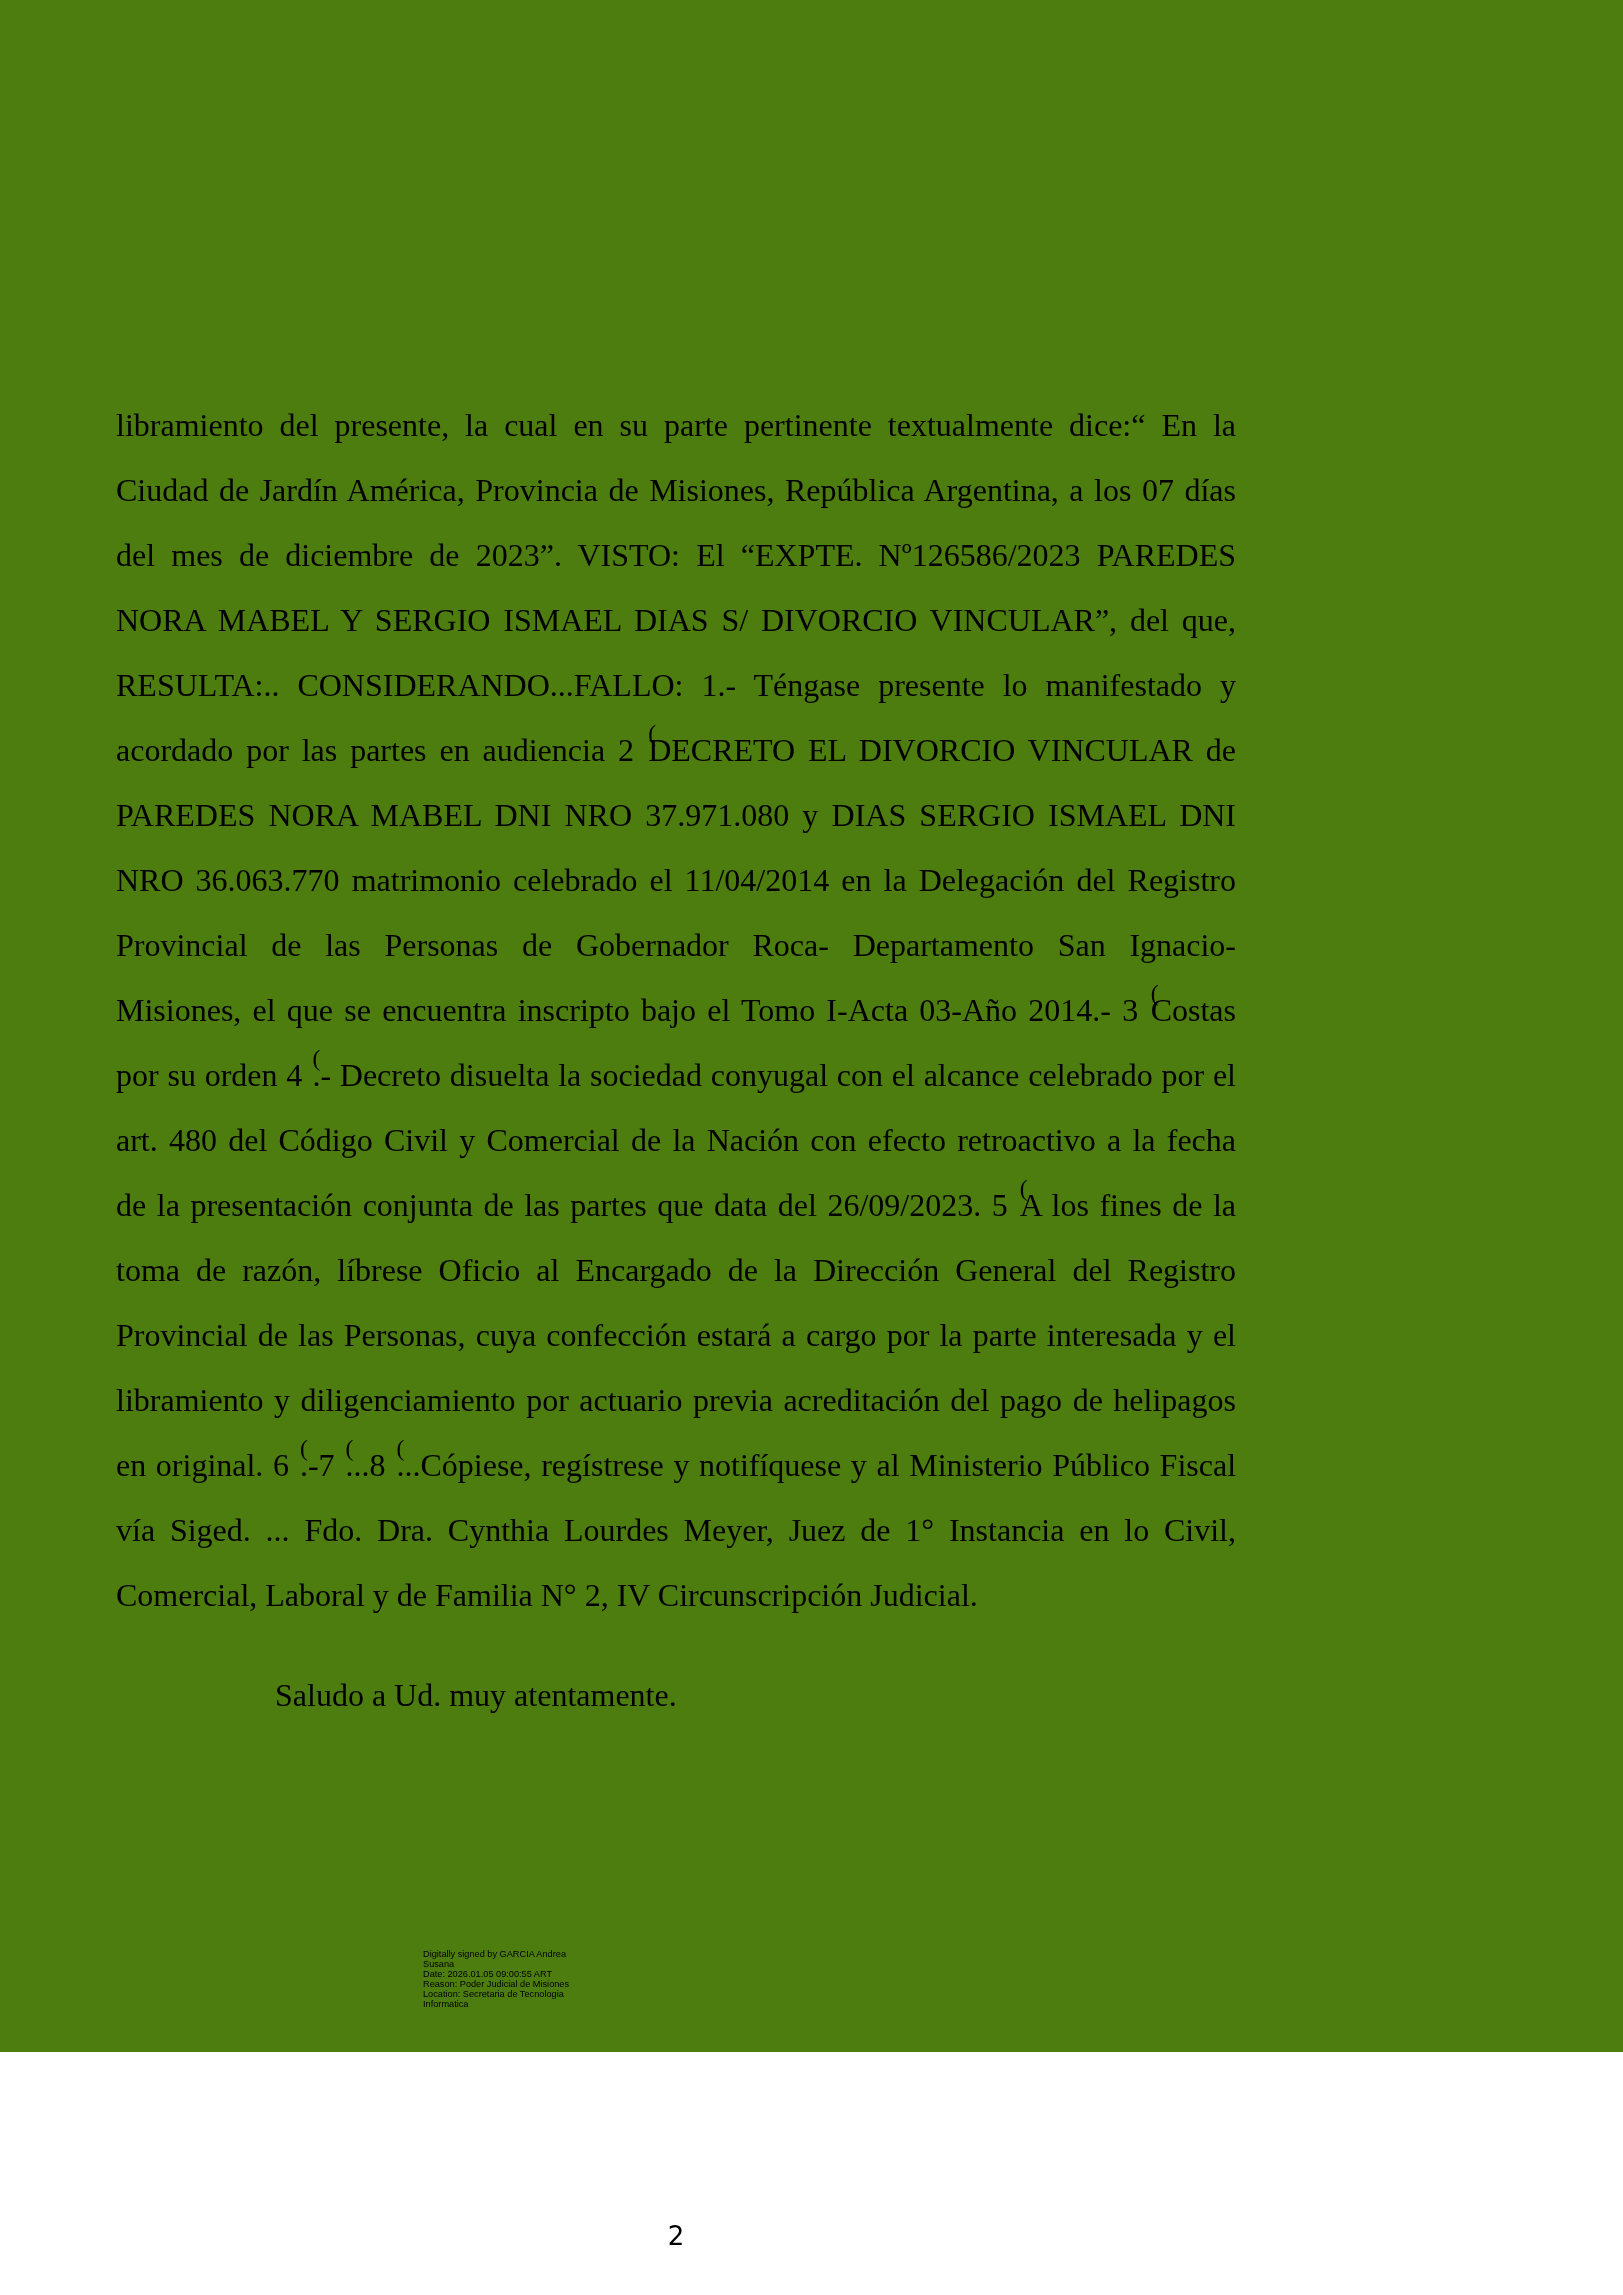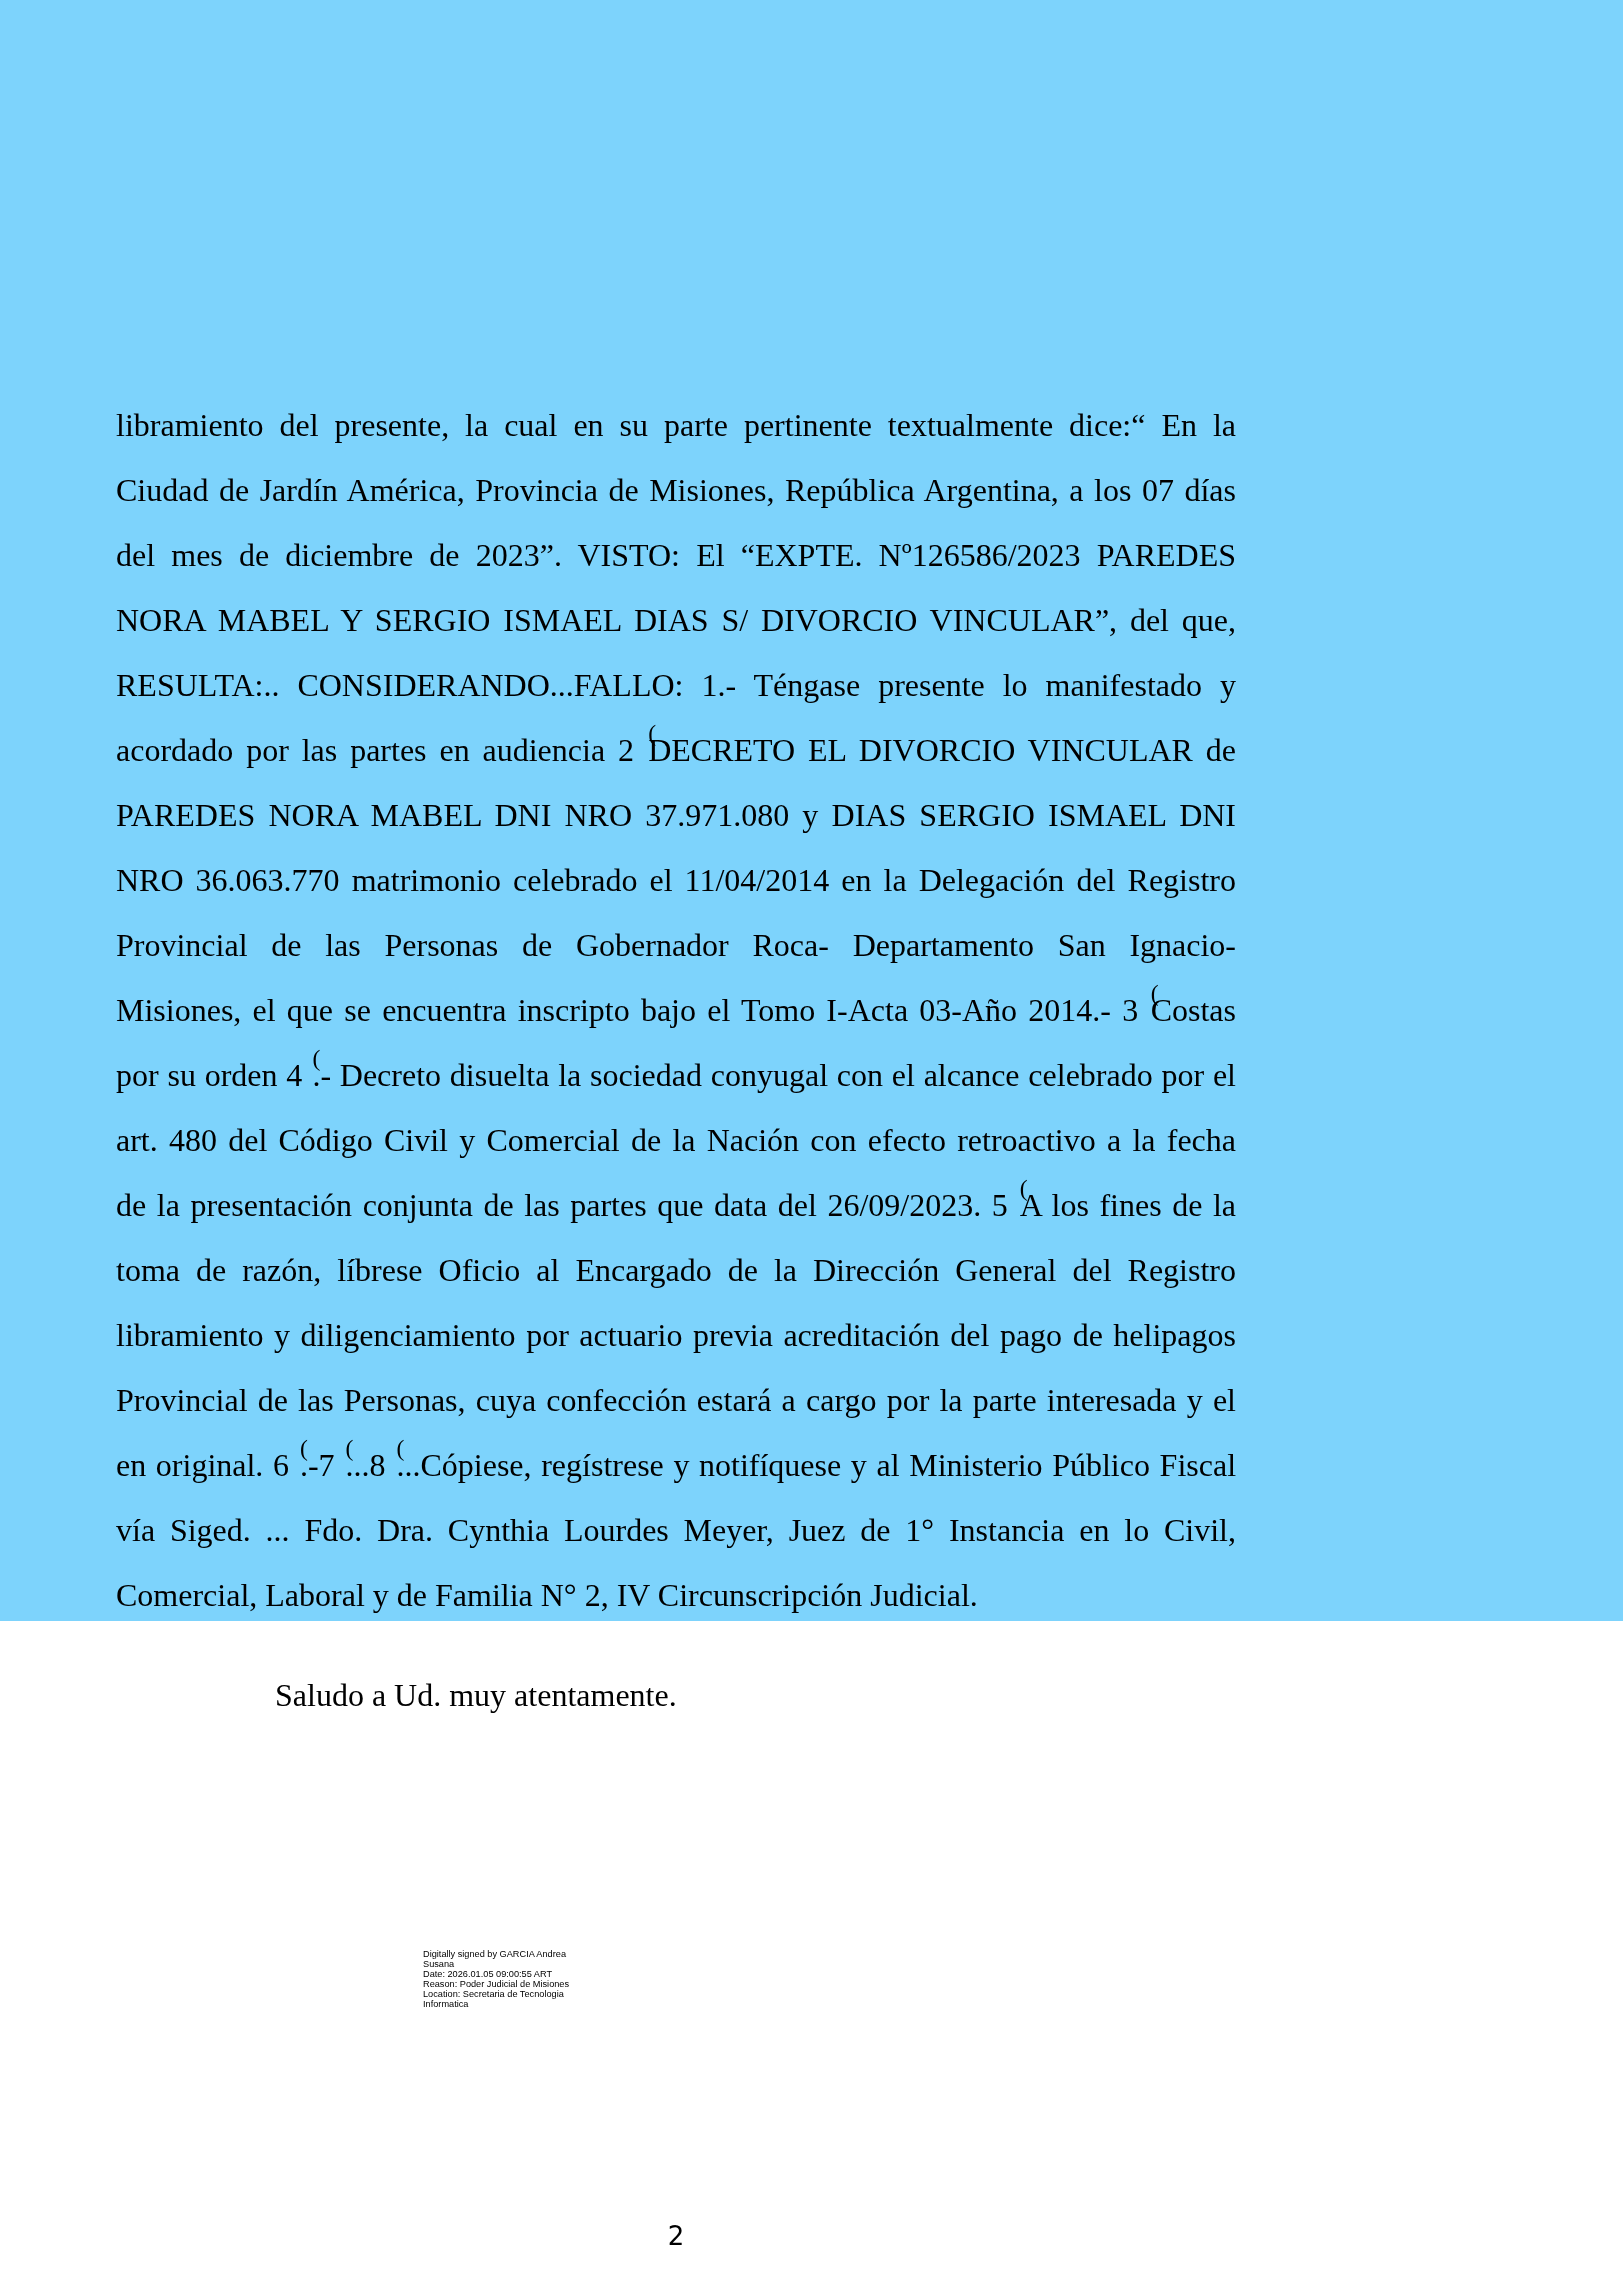--- a/index.html
+++ b/index.html
@@ -1,17 +1,17 @@
 <!DOCTYPE html>
 <html style="font-size:10.5px"><head>
 <meta charset="utf-8">
 <style>
   html, body { margin: 0; padding: 0; background: #ffffff; }
   body { width: 1623px; height: 2295px; position: relative; overflow: hidden; }
-  .page { position: absolute; left: 0; top: 0; width: 1623px; height: 1621px; background: #7dd3fc; }
+  .page { position: absolute; left: 0; top: 0; width: 1623px; height: 2052px; background: #4d7c0f; }
   .body-text {
     position: absolute;
     left: 116px;
     top: 393px;
     width: 1120px;
     font-family: "Liberation Serif", "DejaVu Serif", serif;
     font-size: 32px;
     line-height: 65px;
     color: #000000;
   }
@@ -79,22 +79,22 @@
     <span class="line"><span>RESULTA:.. CONSIDERANDO...FALLO: 1.- Téngase presente lo manifestado y</span></span>
     <span class="line"><span>acordado por las partes en audiencia 2 </span><span class="sup">(</span><span>DECRETO EL DIVORCIO VINCULAR de</span></span>
     <span class="line"><span>PAREDES NORA MABEL DNI NRO 37.971.080 y DIAS SERGIO ISMAEL DNI</span></span>
     <span class="line"><span>NRO 36.063.770 matrimonio celebrado el 11/04/2014 en la Delegación del Registro</span></span>
     <span class="line"><span>Provincial de las Personas de Gobernador Roca- Departamento San Ignacio-</span></span>
     <span class="line"><span>Misiones, el que se encuentra inscripto bajo el Tomo I-Acta 03-Año 2014.- 3 </span><span class="sup">(</span><span>Costas</span></span>
     <span class="line"><span>por su orden 4 </span><span class="sup">(</span><span>.- Decreto disuelta la sociedad conyugal con el alcance celebrado por el</span></span>
     <span class="line"><span>art. 480 del Código Civil y Comercial de la Nación con efecto retroactivo a la fecha</span></span>
     <span class="line"><span>de la presentación conjunta de las partes que data del 26/09/2023. 5 </span><span class="sup">(</span><span>A los fines de la</span></span>
     <span class="line"><span>toma de razón, líbrese Oficio al Encargado de la Dirección General del Registro</span></span>
+    <span class="line"><span>Provincial de las Personas, cuya confección estará a cargo por la parte interesada y el</span></span>
     <span class="line"><span>libramiento y diligenciamiento por actuario previa acreditación del pago de helipagos</span></span>
-    <span class="line"><span>Provincial de las Personas, cuya confección estará a cargo por la parte interesada y el</span></span>
     <span class="line"><span>en original. 6 </span><span class="sup">(</span><span>.-7 </span><span class="sup">(</span><span>...8 </span><span class="sup">(</span><span>...Cópiese, regístrese y notifíquese y al Ministerio Público Fiscal</span></span>
     <span class="line"><span>vía Siged. ... Fdo. Dra. Cynthia Lourdes Meyer, Juez de 1° Instancia en lo Civil,</span></span>
     <span class="line last"><span>Comercial, Laboral y de Familia N° 2, IV Circunscripción Judicial.</span></span>
   </div>
 
   <div class="closing">Saludo a Ud. muy atentamente.</div>
 
   <div class="signature">
     <div>Digitally signed by GARCIA Andrea</div>
     <div>Susana</div>

